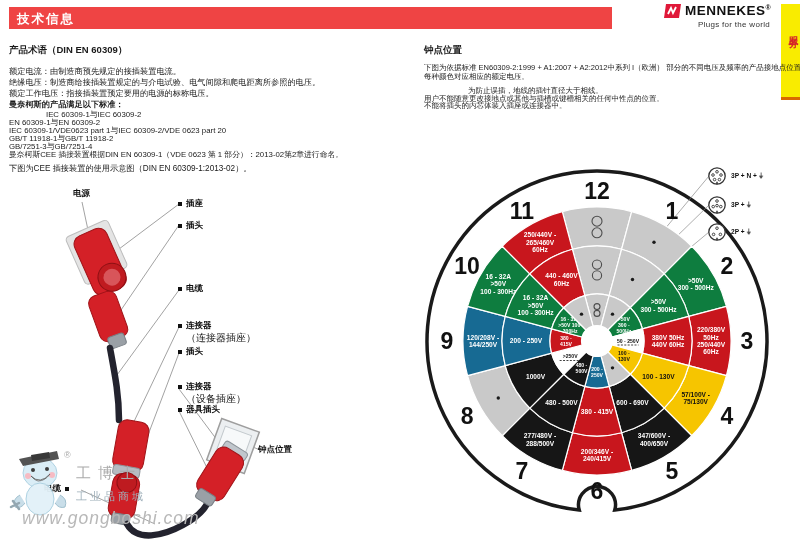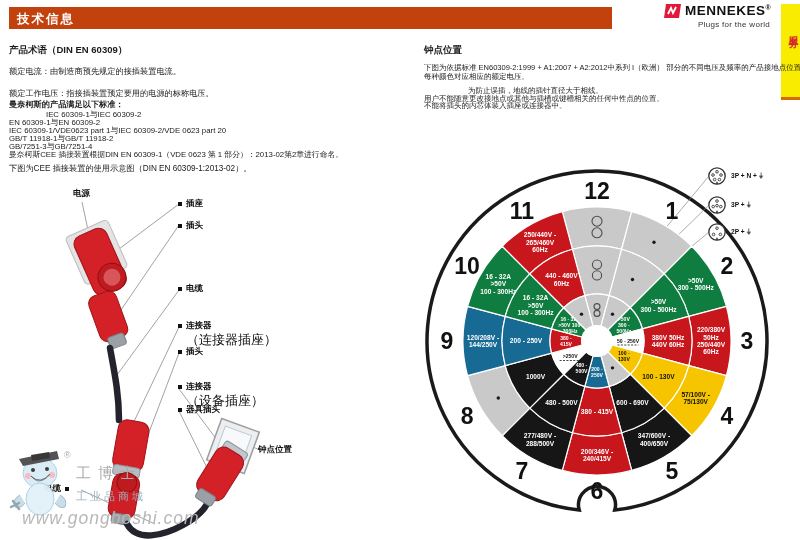--- a/index.html
+++ b/index.html
@@ -1,39 +1,39 @@
 <!DOCTYPE html>
 <html><head>
 <meta charset="utf-8">
 <style>
   html,body{margin:0;padding:0;background:#888;}
   .page{position:relative;width:800px;height:540px;background:#fff;overflow:hidden;
         font-family:"Liberation Sans",sans-serif;color:#1a1a1a;}
   .abs{position:absolute;}
   .nowrap{white-space:nowrap;}
   
-  .header-bar{left:9px;top:7px;width:603px;height:22px;background:#c2410c;}
+  .header-bar{left:9px;top:7px;width:603px;height:22px;background:#ef4444;}
   .header-title{padding:4px 0 0 8px;color:#fff;font-size:12.5px;font-weight:bold;letter-spacing:2px;}
   .brand{left:664px;top:3px;width:130px;}
   .brand-row{display:flex;align-items:center;gap:4px;}
   .brand-name{font-size:13.5px;font-weight:bold;color:#111;letter-spacing:.5px;}
   .brand-reg{font-size:7px;vertical-align:super;}
   .brand-tagline{font-size:8px;color:#333;margin:2px 0 0 34px;letter-spacing:.3px;}
   .side-tab{left:781px;top:4px;width:19px;height:93px;background:#f9ec00;border-bottom:3px solid #d86a00;}
   .side-tab-text{writing-mode:vertical-rl;color:#d4232a;font-size:10px;font-weight:bold;margin:24px 0 0 5px;letter-spacing:2px;}
   
   .h-sec{font-size:9.5px;font-weight:bold;}
   .t{font-size:8.2px;}
   .ts{font-size:7.8px;}
   .tr{font-size:7.5px;}
   
   .lbl{font-size:8.5px;font-weight:600;color:#111;display:flex;align-items:center;}
   .lbl .bullet{width:4px;height:4px;background:#111;display:inline-block;margin-right:4px;flex:0 0 auto;}
   .lbl .bullet.after{margin:0 0 0 4px;}
-  .lbl-sub{font-size:13px;color:#111;}
+  .lbl-sub{font-size:10px;color:#111;}
   
   .wm-brand{font-size:15px;font-weight:normal;color:#ababab;letter-spacing:7px;}
   .wm-sub{font-size:11px;color:#9fb0ba;letter-spacing:3px;}
   .wm-url{font-size:17.5px;color:#b8b8b8;letter-spacing:1px;}
   .wm-reg{font-size:9px;color:#aaa;}
 </style>
 </head>
 <body>
 
 <div class="page">
@@ -52,20 +52,21 @@
     </div>
     <div class="brand-tagline">Plugs for the world</div>
   </div>
 
   <div class="abs side-tab">
     <div class="side-tab-text">服务</div>
   </div>
 
   <div class="abs h-sec" style="left:9px;top:44px;">产品术语（DIN EN 60309）</div>
   <div class="abs t nowrap" style="left:9px;top:66px;">额定电流：由制造商预先规定的接插装置电流。</div>
+  <div class="abs t nowrap" style="left:9px;top:77px;">绝缘电压：制造商给接插装置规定的与介电试验、电气间隙和爬电距离所参照的电压。</div>
   <div class="abs t nowrap" style="left:9px;top:88px;">额定工作电压：指接插装置预定要用的电源的标称电压。</div>
   <div class="abs t nowrap" style="left:9px;top:99px;font-weight:bold;">曼奈柯斯的产品满足以下标准：</div>
   <div class="abs ts nowrap" style="left:9px;top:109px;margin-left:37px;">IEC 60309-1与IEC 60309-2</div>
   <div class="abs ts nowrap" style="left:9px;top:117px;">EN 60309-1与EN 60309-2</div>
   <div class="abs ts nowrap" style="left:9px;top:125px;">IEC 60309-1/VDE0623 part 1与IEC 60309-2/VDE 0623 part 20</div>
   <div class="abs ts nowrap" style="left:9px;top:133px;">GB/T 11918-1与GB/T 11918-2</div>
   <div class="abs ts nowrap" style="left:9px;top:141px;">GB/7251-3与GB/7251-4</div>
   <div class="abs ts nowrap" style="left:9px;top:149px;">曼奈柯斯CEE 插接装置根据DIN EN 60309-1（VDE 0623 第 1 部分）：2013-02第2章进行命名。</div>
   <div class="abs t nowrap" style="left:9px;top:163px;">下图为CEE 插接装置的使用示意图（DIN EN 60309-1:2013-02）。</div>
 

